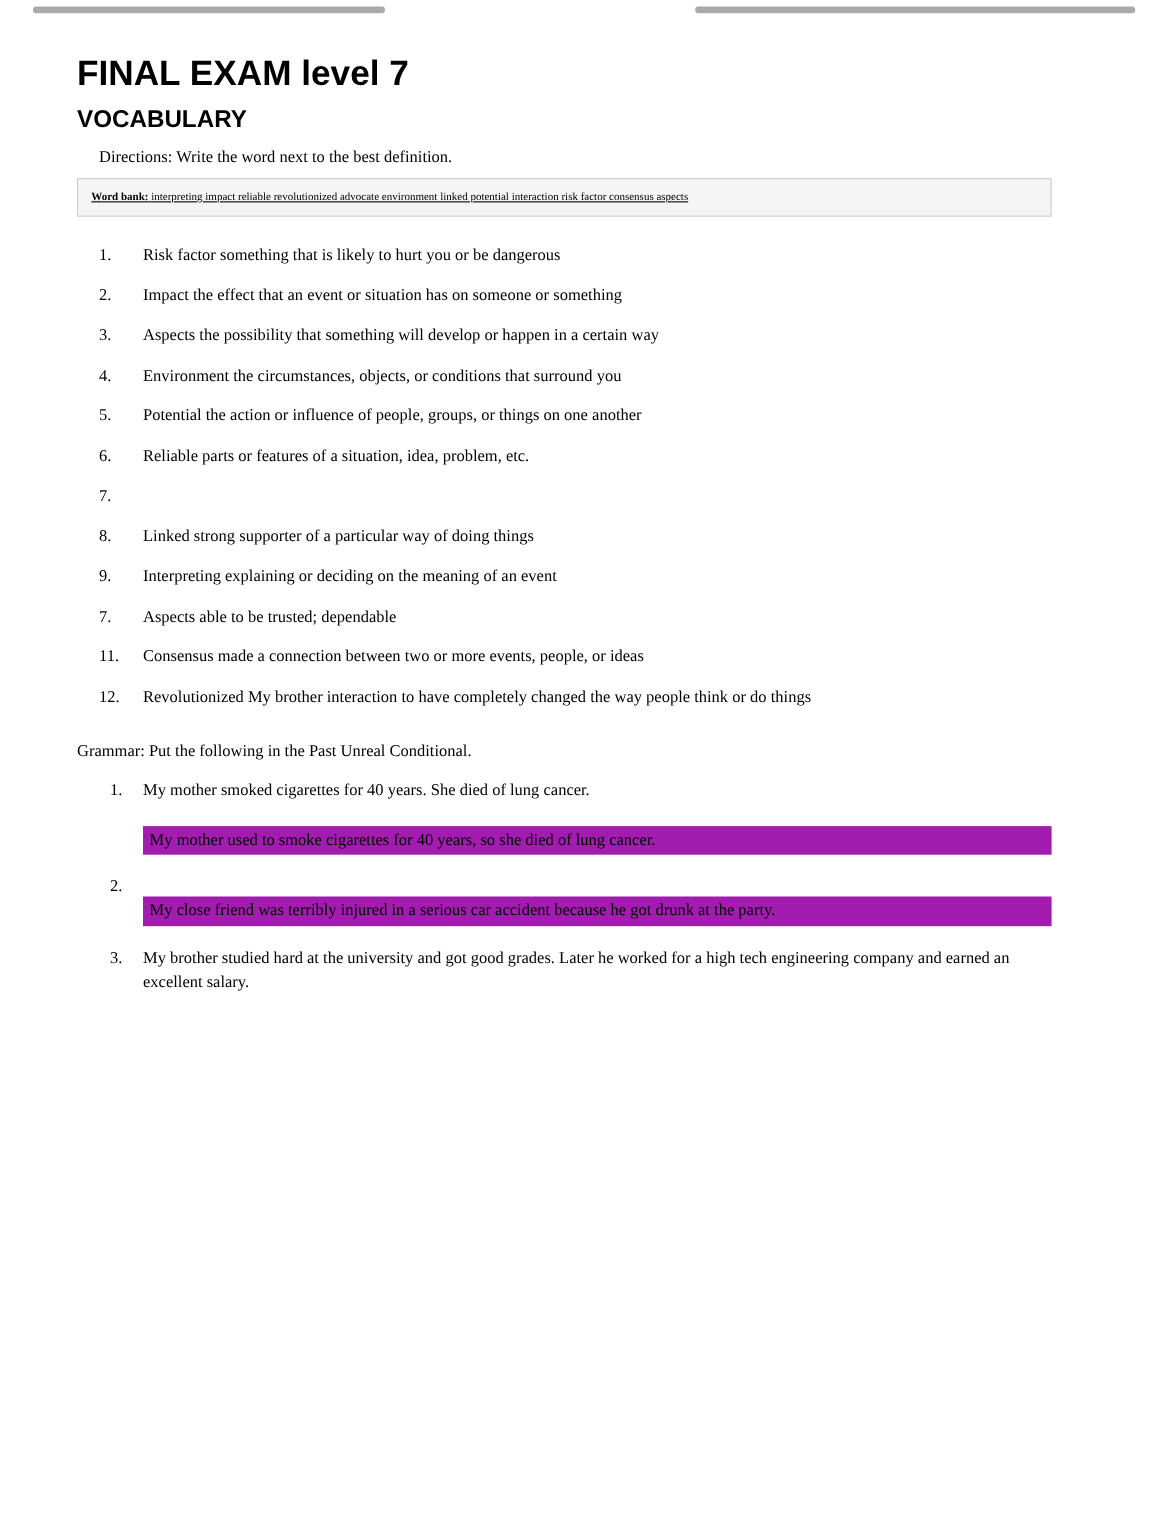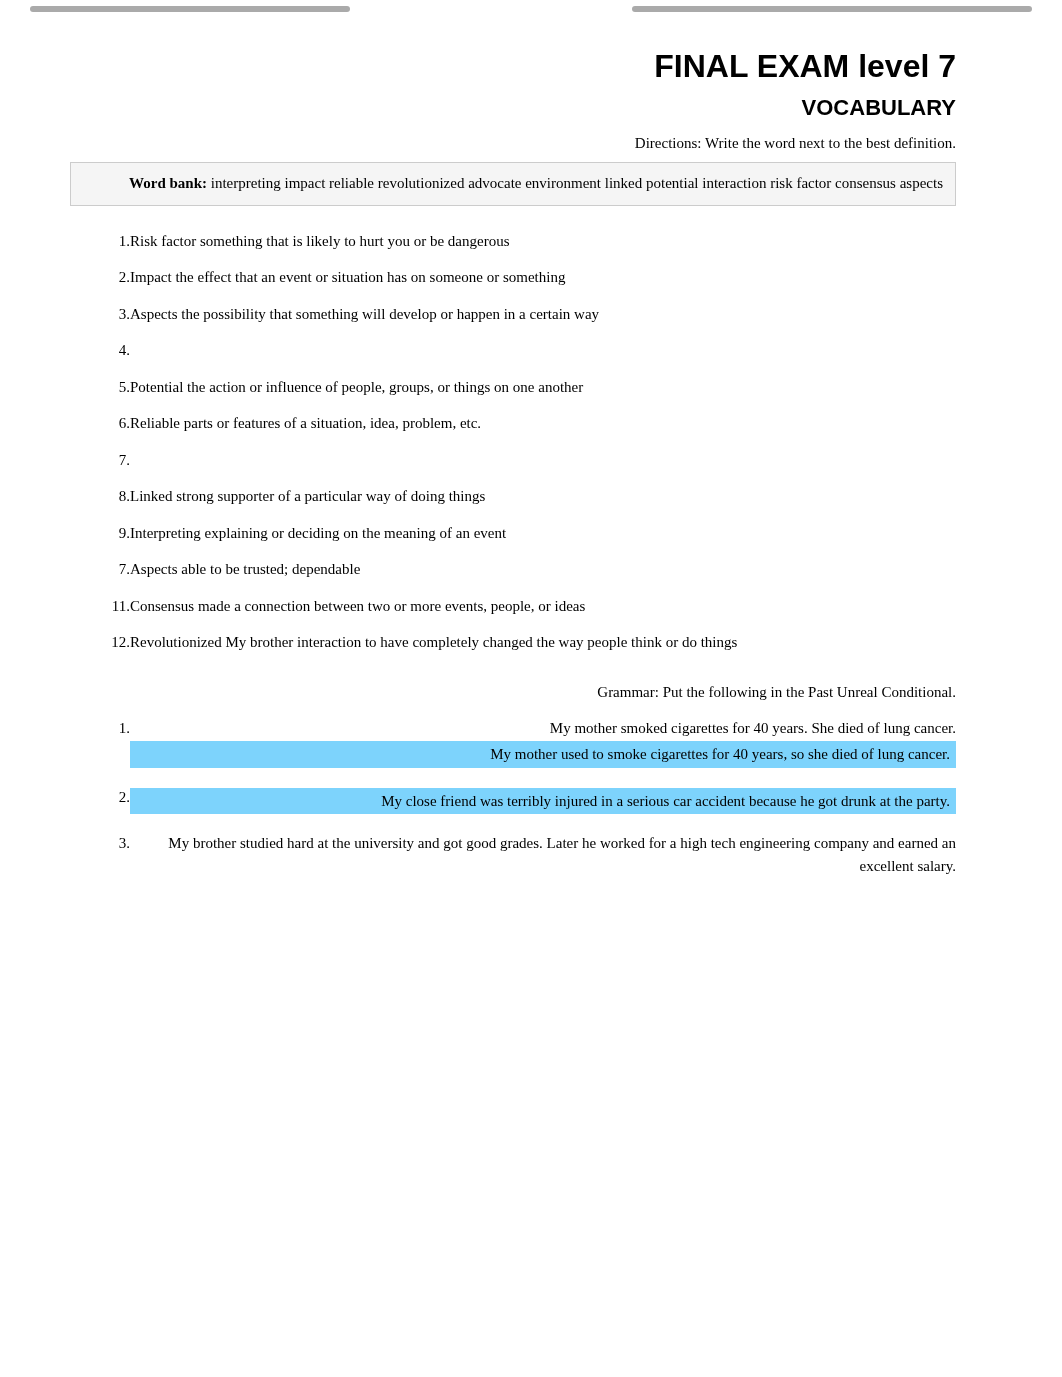--- a/index.html
+++ b/index.html
@@ -43,21 +43,20 @@
     .top-bar-right {
       margin-left: auto;
       width: 400px;
       height: 6px;
       background: #aaa;
       border-radius: 3px;
     }
 
     .content {
       padding: 30px 106px 50px 70px;
-      text-align: right;
     }
 
     .main-title {
       font-size: 32px;
       font-weight: bold;
       margin-bottom: 10px;
       font-family: Arial, sans-serif;
     }
 
     .section-title {
@@ -71,22 +70,23 @@
       font-size: 15px;
       margin-bottom: 10px;
       margin-left: 20px;
     }
 
     .word-bank-box {
       border: 1px solid #ccc;
       background: #f5f5f5;
       padding: 8px 12px;
       margin-bottom: 24px;
-      font-size: 15px;
+      font-size: 10px;
       line-height: 1.7;
+      text-decoration: underline;
     }
 
     .word-bank-box .word-bank-label {
       font-weight: bold;
     }
 
     .vocab-list {
       list-style: none;
       margin-left: 20px;
       margin-bottom: 30px;
@@ -128,23 +128,23 @@
     .grammar-list li .gnum {
       min-width: 30px;
     }
 
     .grammar-item-content {
       flex: 1;
     }
 
     .grammar-item-answer {
       display: block;
-      background: #7dd3fc;
+      background: #a21caf;
       padding: 2px 6px;
-      margin-top: 2px;
+      margin-top: 20px;
     }
   </style>
 </head>
 <body>
 
 <div class="page">
   <div class="top-bar">
     <div class="top-bar-left"></div>
     <div class="top-bar-right"></div>
   </div>
@@ -170,20 +170,21 @@
       <li>
         <span class="num">2.</span>
         <span>Impact the effect that an event or situation has on someone or something</span>
       </li>
       <li>
         <span class="num">3.</span>
         <span>Aspects the possibility that something will develop or happen in a certain way</span>
       </li>
       <li>
         <span class="num">4.</span>
+        <span>Environment the circumstances, objects, or conditions that surround you</span>
       </li>
       <li>
         <span class="num">5.</span>
         <span>Potential the action or influence of people, groups, or things on one another</span>
       </li>
       <li>
         <span class="num">6.</span>
         <span>Reliable parts or features of a situation, idea, problem, etc.</span>
       </li>
       <li>

